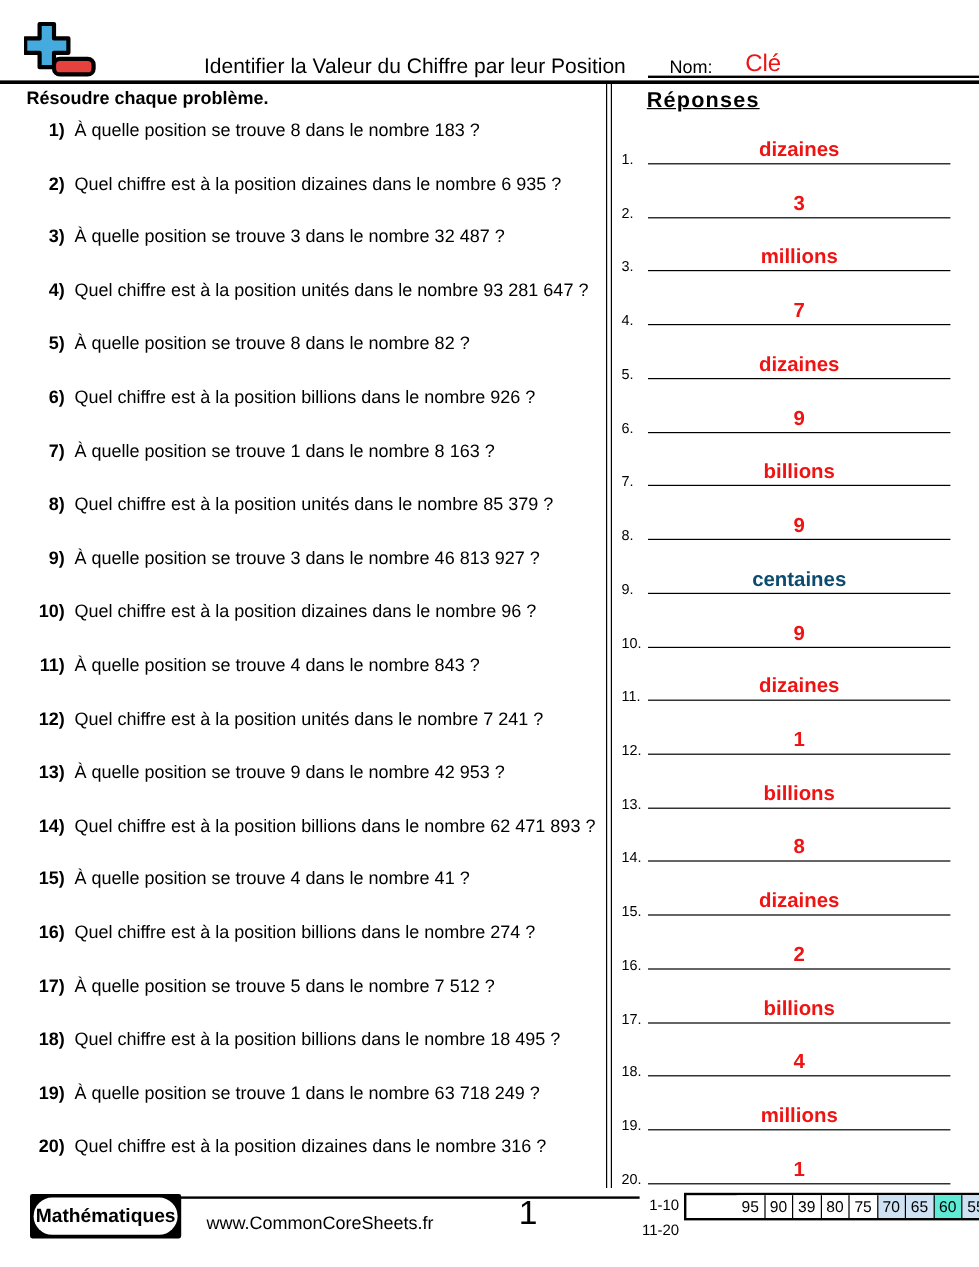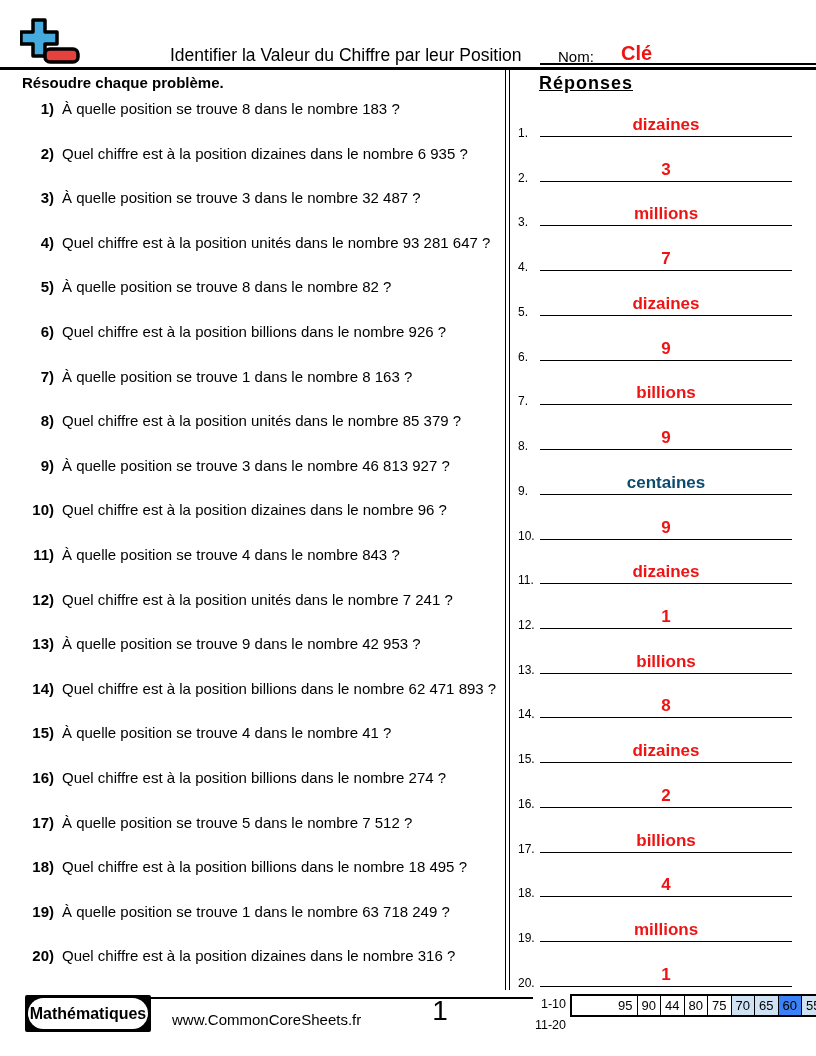--- a/index.html
+++ b/index.html
@@ -4,21 +4,21 @@
 <style>
   html,body{margin:0;padding:0;background:#fff;}
   .page{
     position:relative;width:816px;height:1056px;background:#ffffff;
     font-family:"Liberation Sans",sans-serif;color:#000;overflow:hidden;
   }
   
   .logo{position:absolute;left:20px;top:18px;}
   .page-title{position:absolute;left:170px;top:45px;font-size:17.5px;white-space:nowrap;}
   .name-label{position:absolute;left:558px;top:48px;font-size:15px;}
-  .name-value{position:absolute;left:621px;top:42px;font-size:20px;font-weight:bold;}
+  .name-value{position:absolute;left:621px;top:42px;font-size:20px;font-weight:normal;}
   .name-underline{position:absolute;left:540px;top:63px;width:276px;height:1.5px;background:#000;}
   .header-rule{position:absolute;left:0;top:67px;width:816px;height:2.5px;background:#000;}
   .instructions{position:absolute;left:22px;top:74px;font-size:15px;font-weight:bold;}
   .answers-title{position:absolute;left:539px;top:73px;width:250px;
     font-size:18px;font-weight:bold;text-decoration:underline;letter-spacing:1px;}
   .divider{position:absolute;left:505px;top:69px;height:921px;width:2.5px;
     border-left:1.5px solid #000;border-right:1.5px solid #000;}
   
   .q-row{position:absolute;left:20px;width:486px;}
   .q-num{position:absolute;left:0;top:0;width:34px;text-align:right;
@@ -261,25 +261,25 @@
 
   <div class="score">
     <div class="score-labels">
       <div class="score-label">1-10</div>
       <div class="score-label">11-20</div>
     </div>
     <div class="score-grid">
       <div class="score-row" id="score-row-1">
           <div class="score-cell">95</div>
           <div class="score-cell">90</div>
-          <div class="score-cell">44</div>
+          <div class="score-cell">39</div>
           <div class="score-cell">80</div>
           <div class="score-cell">75</div>
           <div class="score-cell" style="background: rgb(207, 226, 243);">70</div>
           <div class="score-cell" style="background: rgb(207, 226, 243);">65</div>
-          <div class="score-cell" style="background: #3b82f6;">60</div>
+          <div class="score-cell" style="background: #5eead4;">60</div>
           <div class="score-cell" style="background: rgb(207, 226, 243);">55</div>
           <div class="score-cell" style="background: rgb(207, 226, 243);">50</div>
         </div>
     </div>
   </div>
 
 </div>
 
 </body></html>

